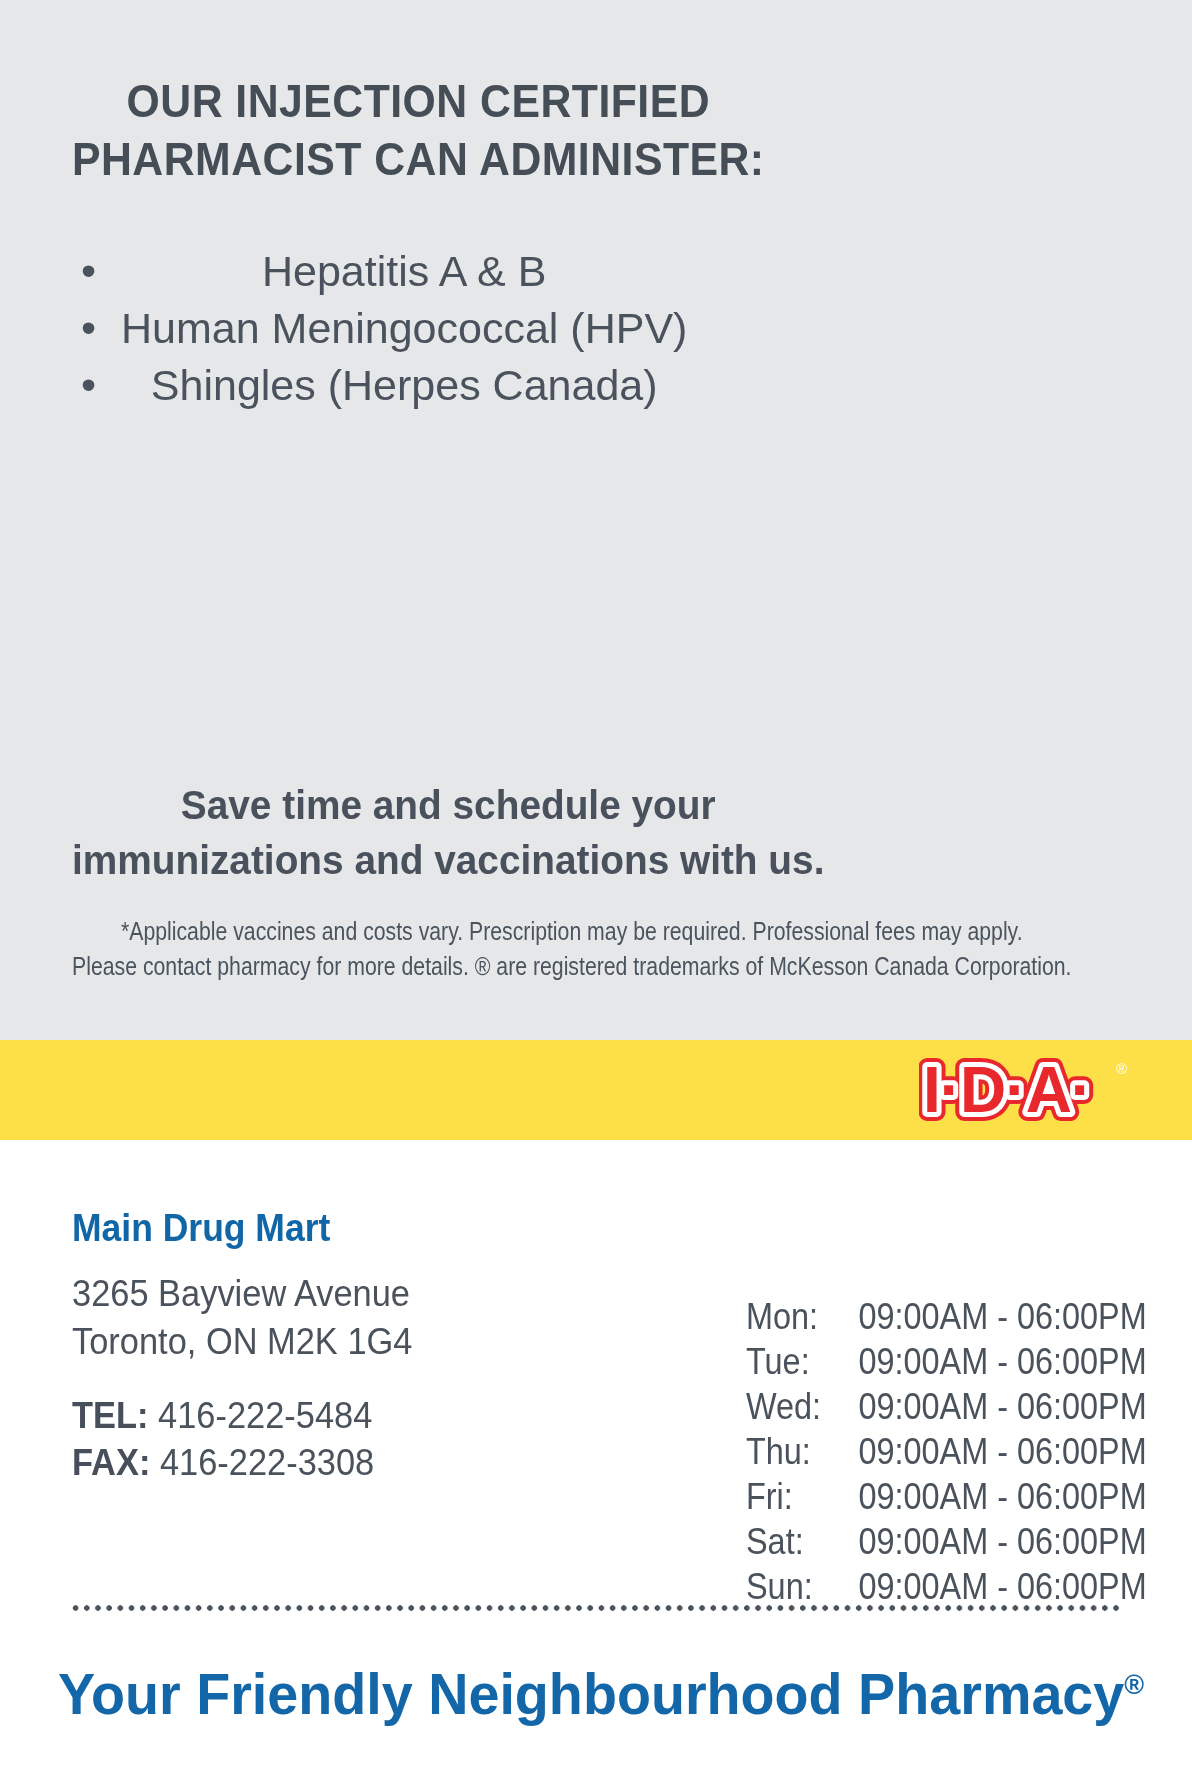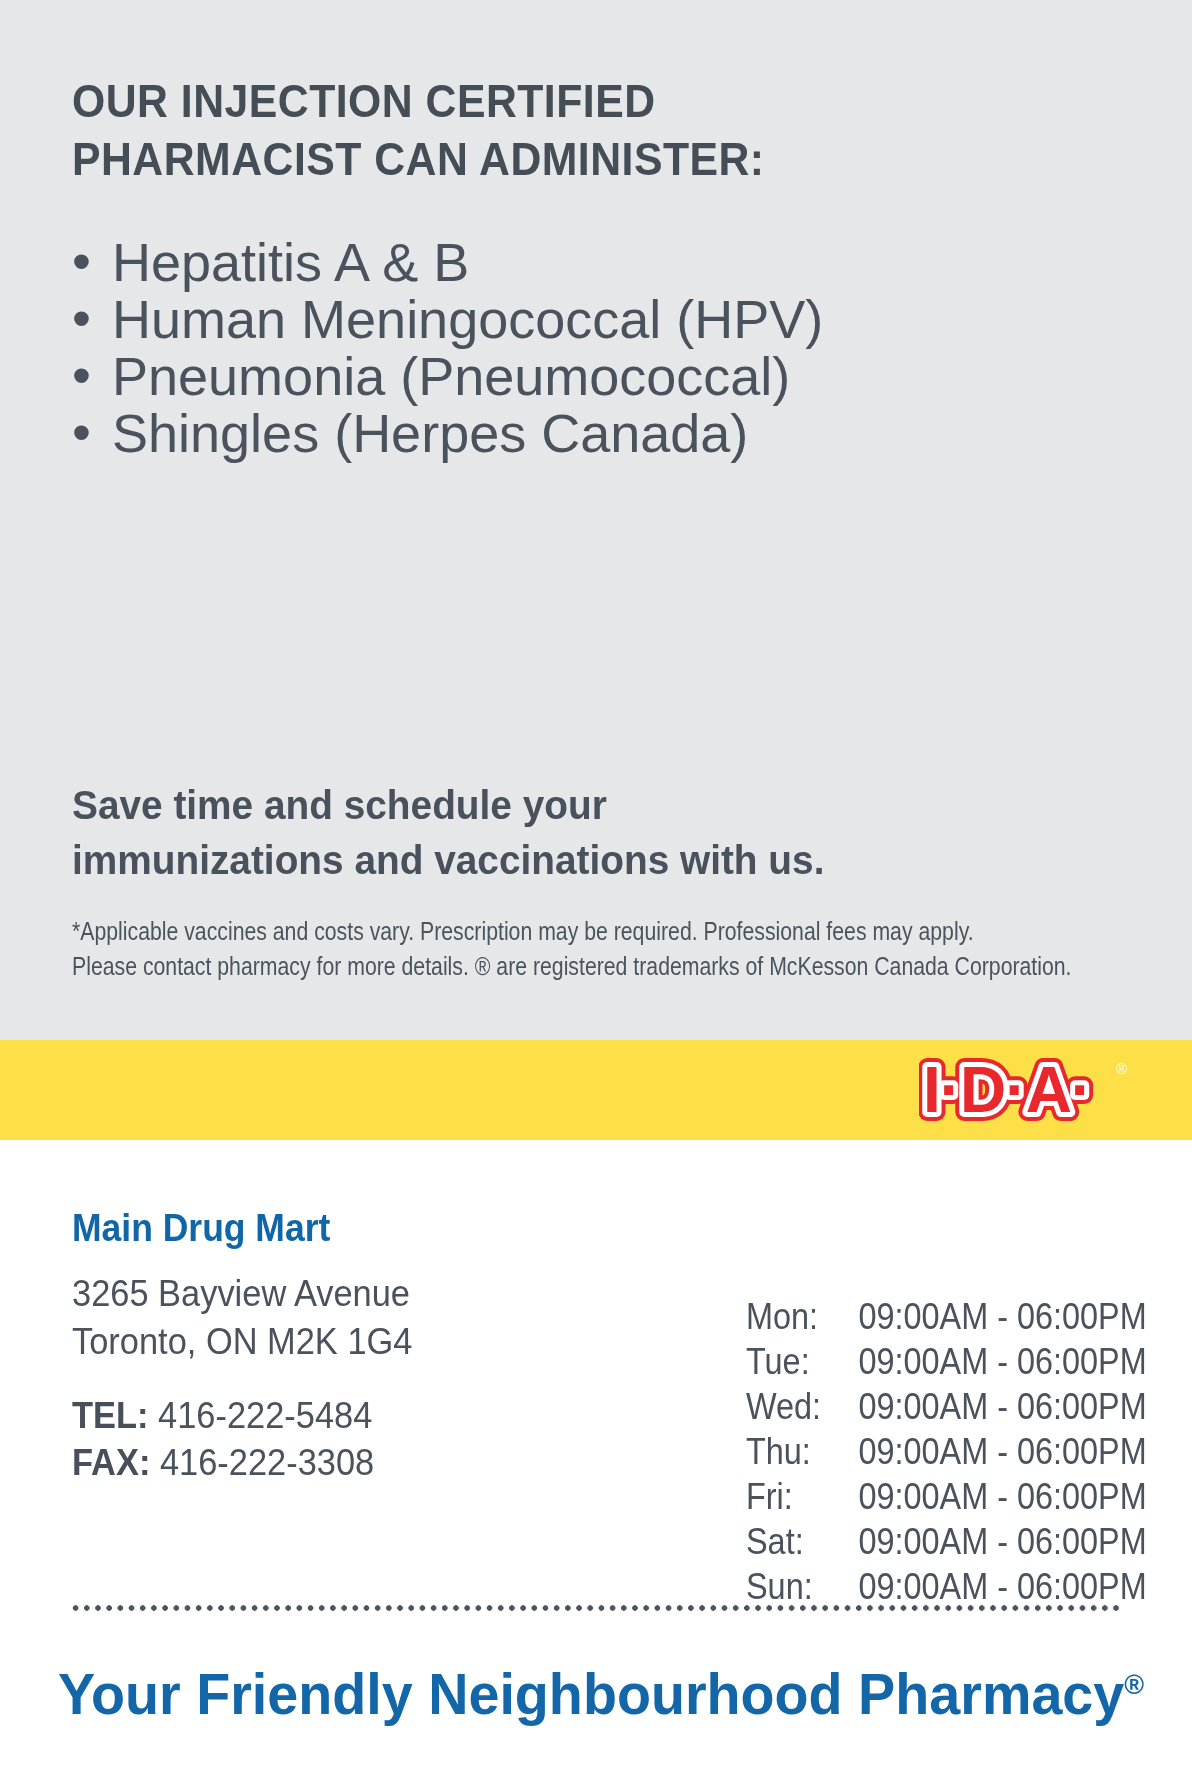--- a/index.html
+++ b/index.html
@@ -1,30 +1,30 @@
 <!DOCTYPE html>
 <html><head>
 <meta charset="utf-8">
 <style>
   html,body{margin:0;padding:0;background:#ffffff;}
   .page{
     position:relative;width:1192px;height:1785px;background:#ffffff;
     font-family:"Liberation Sans","DejaVu Sans",sans-serif;color:#47505a;overflow:hidden;
   }
-  .gray-section{position:absolute;top:0;left:0;width:100%;height:1040px;background:#e6e7e8;}
+  .gray-section{position:absolute;top:0;left:0;width:100%;height:1040px;background:#e6e7e8;text-align:center;}
   .blue-band{position:absolute;top:1040px;left:0;width:100%;height:100px;background:#fde047;text-decoration:underline;}
 
   .heading{
     position:absolute;top:72px;left:72px;margin:0;
     font-size:46px;line-height:58px;font-weight:bold;letter-spacing:.5px;color:#454e57;
     transform:scaleX(.93);transform-origin:0 0;white-space:nowrap;
   }
   .vaccine-list{
-    position:absolute;top:226px;left:64px;margin:8px;padding:0;list-style:none;
-    font-size:54px;line-height:57px;color:#4a535d;
+    position:absolute;top:226px;left:64px;margin:17px;padding:0;list-style:none;
+    font-size:43px;line-height:57px;color:#4a535d;
   }
   .vaccine-list li{position:relative;padding-left:40px;white-space:nowrap;}
   .vaccine-list li::before{content:"•";position:absolute;left:0;top:-1px;}
   .cta{
     position:absolute;top:778px;left:72px;margin:0;
     font-size:40px;line-height:55px;font-weight:bold;color:#49525c;
     transform:scaleX(.97);transform-origin:0 0;white-space:nowrap;
   }
   .fine{
     position:absolute;top:914px;left:72px;margin:0;
@@ -74,21 +74,20 @@
 <body>
 
 <div class="page">
 
   <section class="gray-section">
     <h1 class="heading"><span>OUR INJECTION CERTIFIED</span><br><span>PHARMACIST CAN ADMINISTER:</span></h1>
 
     <ul class="vaccine-list">
       <li>Hepatitis A &amp; B</li>
       <li>Human Meningococcal (HPV)</li>
-      <li>Pneumonia (Pneumococcal)</li>
       <li>Shingles (Herpes Canada)</li>
     </ul>
 
     <p class="cta"><span>Save time and schedule your</span><br><span>immunizations and vaccinations with us.</span></p>
 
     <p class="fine"><span>*Applicable vaccines and costs vary. Prescription may be required. Professional fees may apply.</span><br><span>Please contact pharmacy for more details. ® are registered trademarks of McKesson Canada Corporation.</span></p>
   </section>
 
   <div class="blue-band">
     <svg class="logo-wrap" viewBox="0 0 215 80" xmlns="http://www.w3.org/2000/svg">

